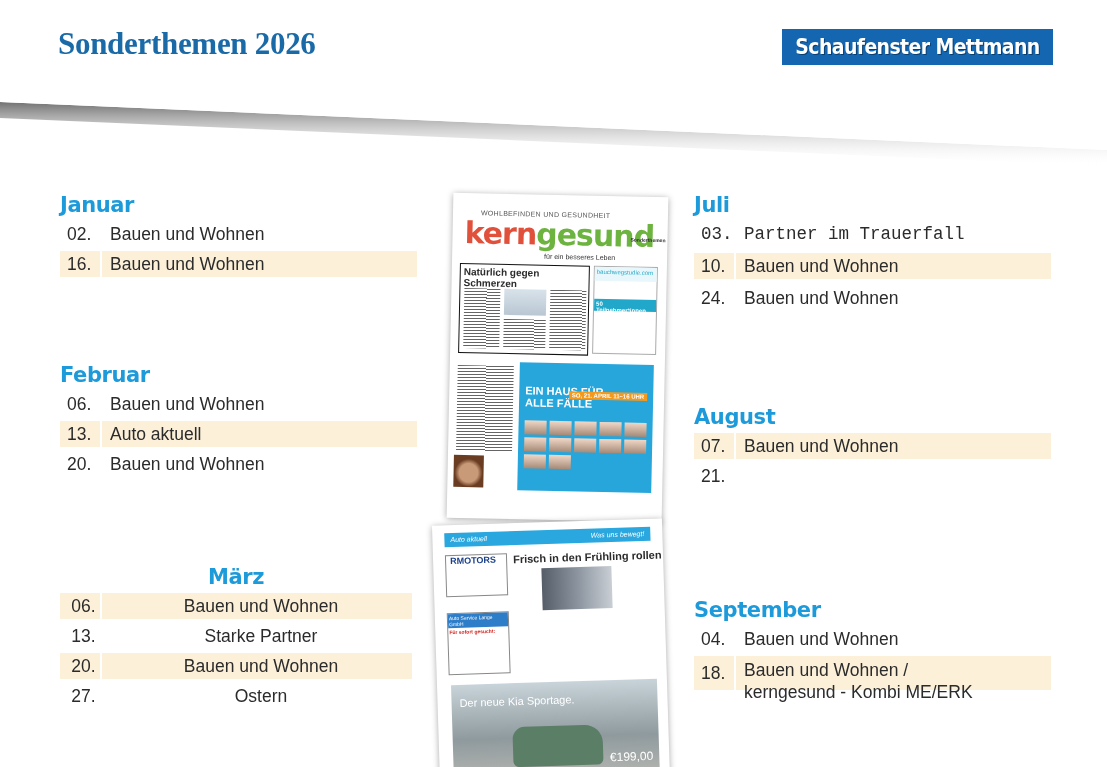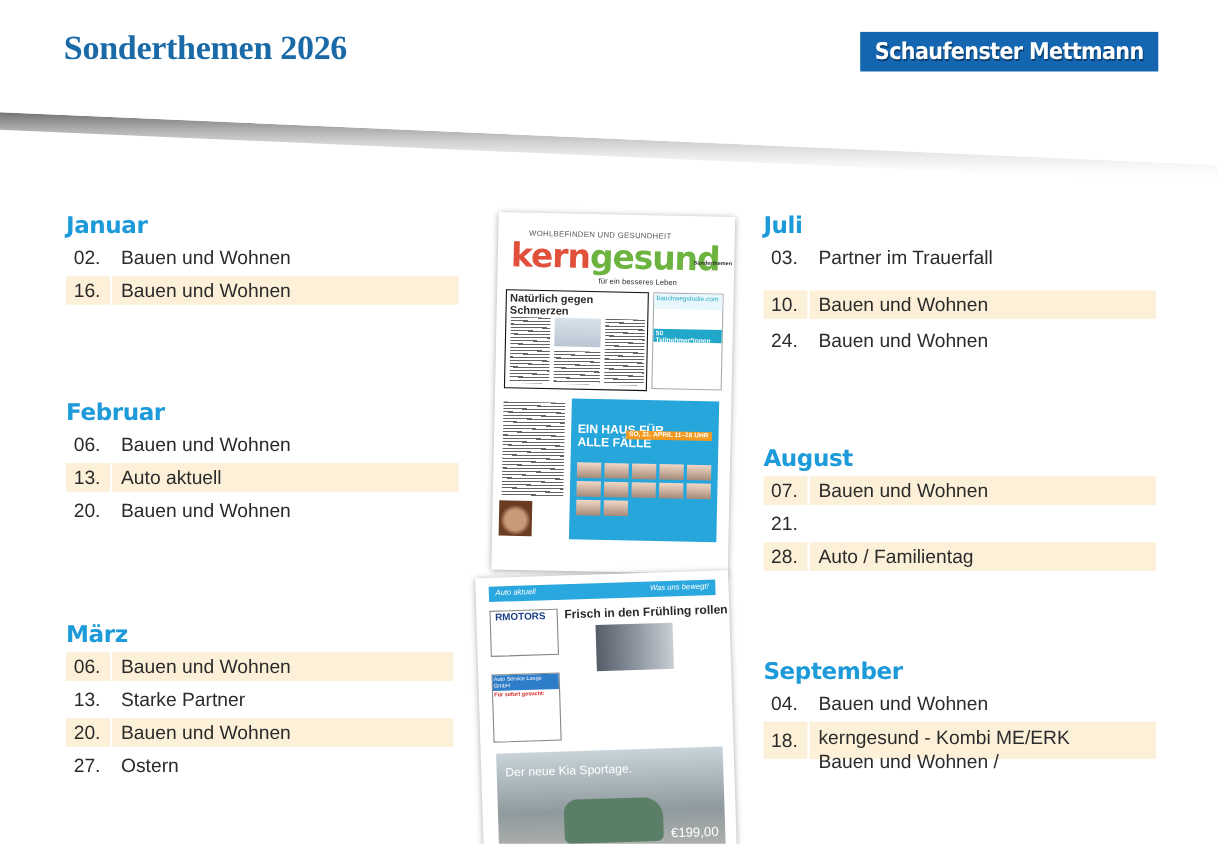--- a/index.html
+++ b/index.html
@@ -107,21 +107,21 @@
   <div class="row hl">
       <span class="day">13.</span>
       <span class="topic">Auto aktuell</span>
     </div>
   <div class="row">
       <span class="day">20.</span>
       <span class="topic">Bauen und Wohnen</span>
     </div>
 </div>
 
-<div class="month" style="left:60px; top:565px; width:352px;">
+<div class="month" style="left:60px; top:565px; width:352px;text-align:center;">
   <div class="month-title">März</div>
   <div class="row hl">
       <span class="day">06.</span>
       <span class="topic">Bauen und Wohnen</span>
     </div>
   <div class="row">
       <span class="day">13.</span>
       <span class="topic">Starke Partner</span>
     </div>
   <div class="row hl">
@@ -129,21 +129,21 @@
       <span class="topic">Bauen und Wohnen</span>
     </div>
   <div class="row">
       <span class="day">27.</span>
       <span class="topic">Ostern</span>
     </div>
 </div>
 
 <div class="month" style="left:694px; top:193px; width:357px;">
   <div class="month-title">Juli</div>
-  <div class="row" style="margin-bottom:17px;">
+  <div class="row" style="margin-bottom:6px;font-family:Liberation Mono, monospace;">
       <span class="day">03.</span>
       <span class="topic">Partner im Trauerfall</span>
     </div>
   <div class="row hl" style="margin-bottom:6px;">
       <span class="day">10.</span>
       <span class="topic">Bauen und Wohnen</span>
     </div>
   <div class="row">
       <span class="day">24.</span>
       <span class="topic">Bauen und Wohnen</span>
@@ -151,38 +151,34 @@
 </div>
 
 <div class="month" style="left:694px; top:405px; width:357px;">
   <div class="month-title">August</div>
   <div class="row hl">
       <span class="day">07.</span>
       <span class="topic">Bauen und Wohnen</span>
     </div>
   <div class="row">
       <span class="day">21.</span>
-    </div>
-  <div class="row hl">
-      <span class="day">28.</span>
-      <span class="topic">Auto / Familientag</span>
     </div>
 </div>
 
 <div class="month" style="left:694px; top:598px; width:357px;">
   <div class="month-title">September</div>
   <div class="row">
       <span class="day">04.</span>
       <span class="topic">Bauen und Wohnen</span>
     </div>
   <div class="row hl tall">
     <span class="day">18.</span>
     <span class="topic">
+      <span style="display:block">Bauen und Wohnen /</span>
       <span style="display:block">kerngesund - Kombi ME/ERK</span>
-      <span style="display:block">Bauen und Wohnen /</span>
     </span>
   </div>
 </div>
 
 <div class="paper p1">
   <div class="kicker">WOHLBEFINDEN UND GESUNDHEIT</div>
   <div class="logo"><span class="k">kern</span><span class="g">gesund</span></div>
   <div class="side">Sonderthemen</div>
   <div class="sub">für ein besseres Leben</div>
   <div class="box1">

